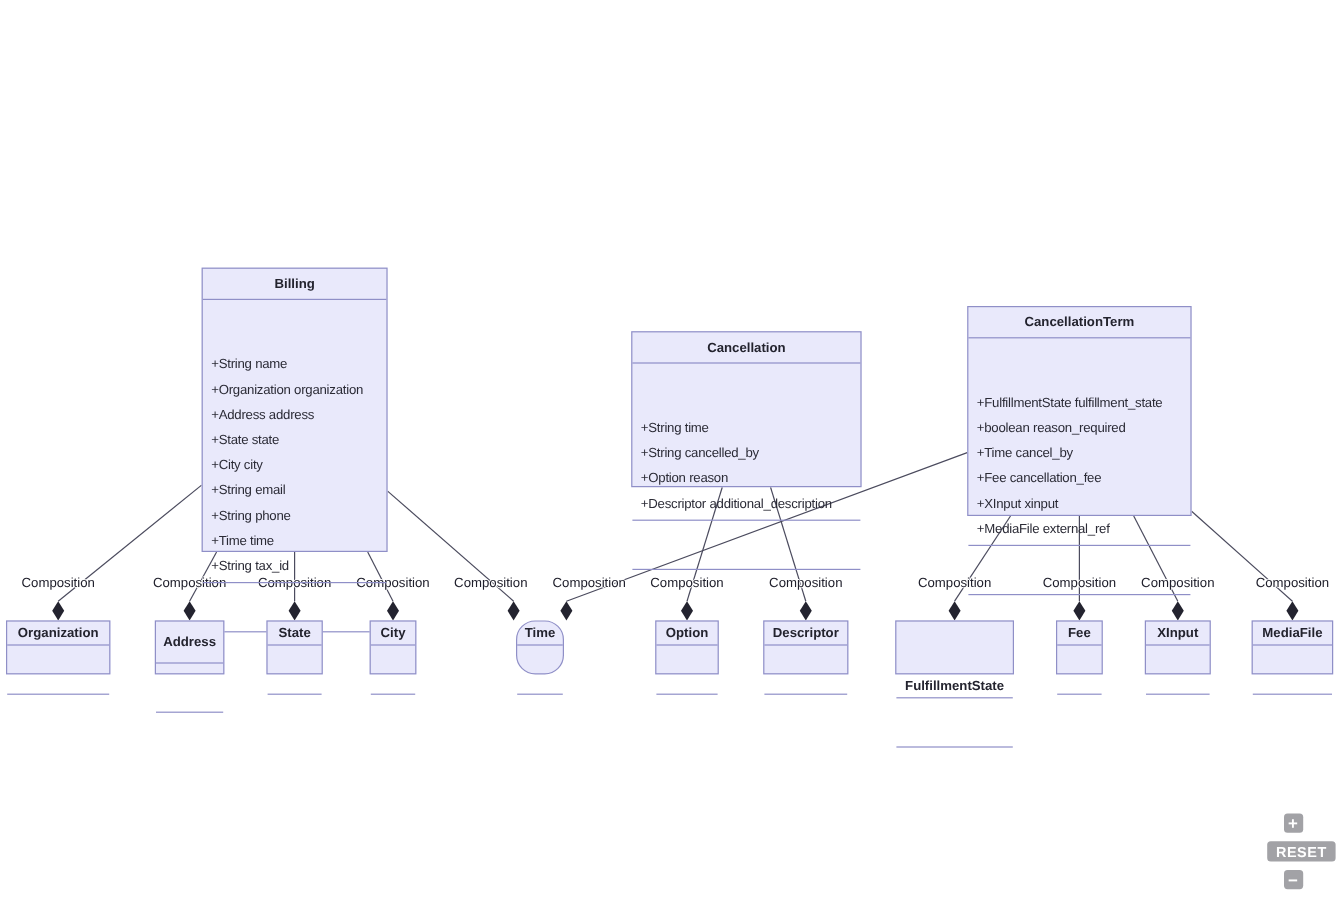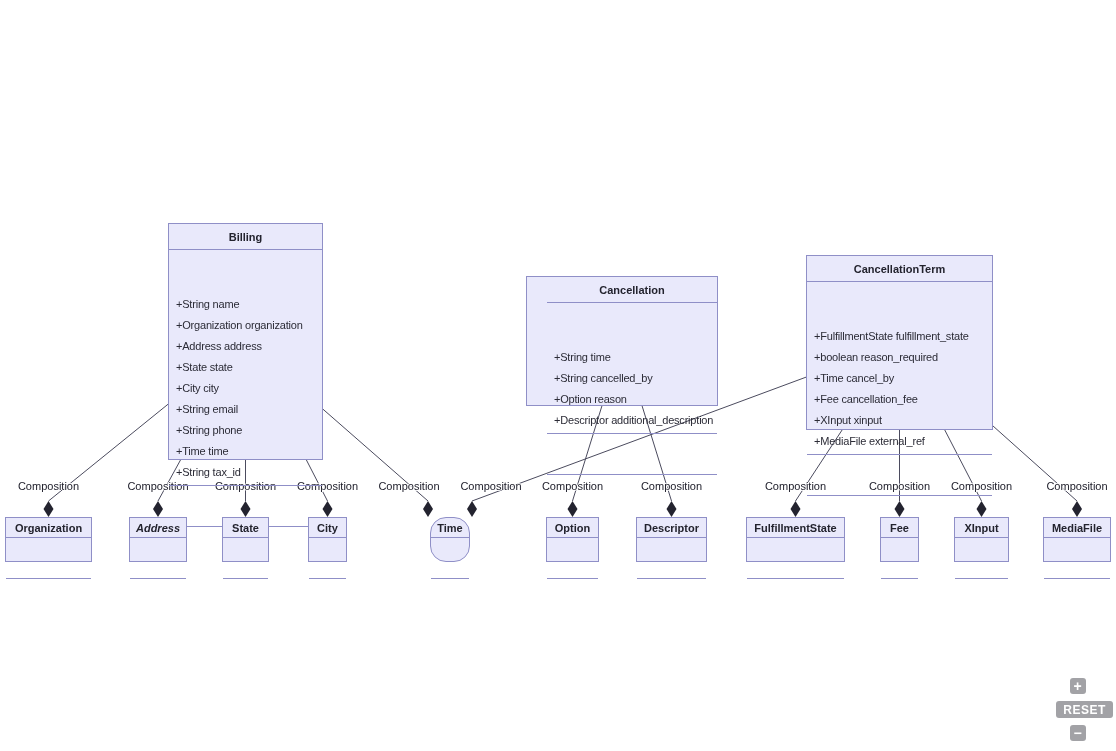--- a/index.html
+++ b/index.html
@@ -113,21 +113,21 @@
           <div class="uml-attr">+State state</div>
           <div class="uml-attr">+City city</div>
           <div class="uml-attr">+String email</div>
           <div class="uml-attr">+String phone</div>
           <div class="uml-attr">+Time time</div>
           <div class="uml-attr">+String tax_id</div>
         </div>
         <div class="uml-strip-a"></div>
         <div class="uml-strip-b"></div>
       </div>
-      <div class="uml-class" style="left: 526px; top: 276px; width: 192px; height: 130px; padding-left: 20px;">
+      <div class="uml-class" style="left: 526px; top: 276px; width: 192px; height: 130px;">
         <div class="uml-head" style="height: 26px;">Cancellation</div>
         <div class="uml-attrs">
           <div class="uml-attr">+String time</div>
           <div class="uml-attr">+String cancelled_by</div>
           <div class="uml-attr">+Option reason</div>
           <div class="uml-attr">+Descriptor additional_description</div>
         </div>
         <div class="uml-strip-a"></div>
         <div class="uml-strip-b"></div>
       </div>
@@ -143,21 +143,21 @@
           <div class="uml-attr">+boolean reason_required</div>
           <div class="uml-attr">+Time cancel_by</div>
           <div class="uml-attr">+Fee cancellation_fee</div>
           <div class="uml-attr">+XInput xinput</div>
           <div class="uml-attr">+MediaFile external_ref</div>
         </div>
         <div class="uml-strip-a"></div>
         <div class="uml-strip-b"></div>
       </div>
       <div class="uml-class" style="left: 129px; top: 517px; width: 58px; height: 45px;">
-        <div class="uml-head" style="height: 20px; font-style: italic;">Address</div>
+        <div class="uml-head" style="height: 35px;">Address</div>
         <div class="uml-strip-a"></div>
         <div class="uml-strip-b"></div>
       </div>
       <div class="uml-class" style="left: 222px; top: 517px; width: 47px; height: 45px;">
         <div class="uml-head" style="height: 20px;">State</div>
         <div class="uml-strip-a"></div>
         <div class="uml-strip-b"></div>
       </div>
       <div class="uml-class" style="left: 308px; top: 517px; width: 39px; height: 45px;">
         <div class="uml-head" style="height: 20px;">City</div>
@@ -173,21 +173,21 @@
         <div class="uml-head" style="height: 20px;">Option</div>
         <div class="uml-strip-a"></div>
         <div class="uml-strip-b"></div>
       </div>
       <div class="uml-class" style="left: 636px; top: 517px; width: 71px; height: 45px;">
         <div class="uml-head" style="height: 20px;">Descriptor</div>
         <div class="uml-strip-a"></div>
         <div class="uml-strip-b"></div>
       </div>
       <div class="uml-class" style="left: 746px; top: 517px; width: 99px; height: 45px;">
-        <div class="uml-head" style="height: 20px;">FulfillmentState</div>
+        <div class="uml-head" style="height: 20px; margin-top: 44px;">FulfillmentState</div>
         <div class="uml-strip-a"></div>
         <div class="uml-strip-b"></div>
       </div>
       <div class="uml-class" style="left: 880px; top: 517px; width: 39px; height: 45px;">
         <div class="uml-head" style="height: 20px;">Fee</div>
         <div class="uml-strip-a"></div>
         <div class="uml-strip-b"></div>
       </div>
       <div class="uml-class" style="left: 954px; top: 517px; width: 55px; height: 45px; justify-content: space-between;">
         <div class="uml-head" style="height: 20px;">XInput</div>

